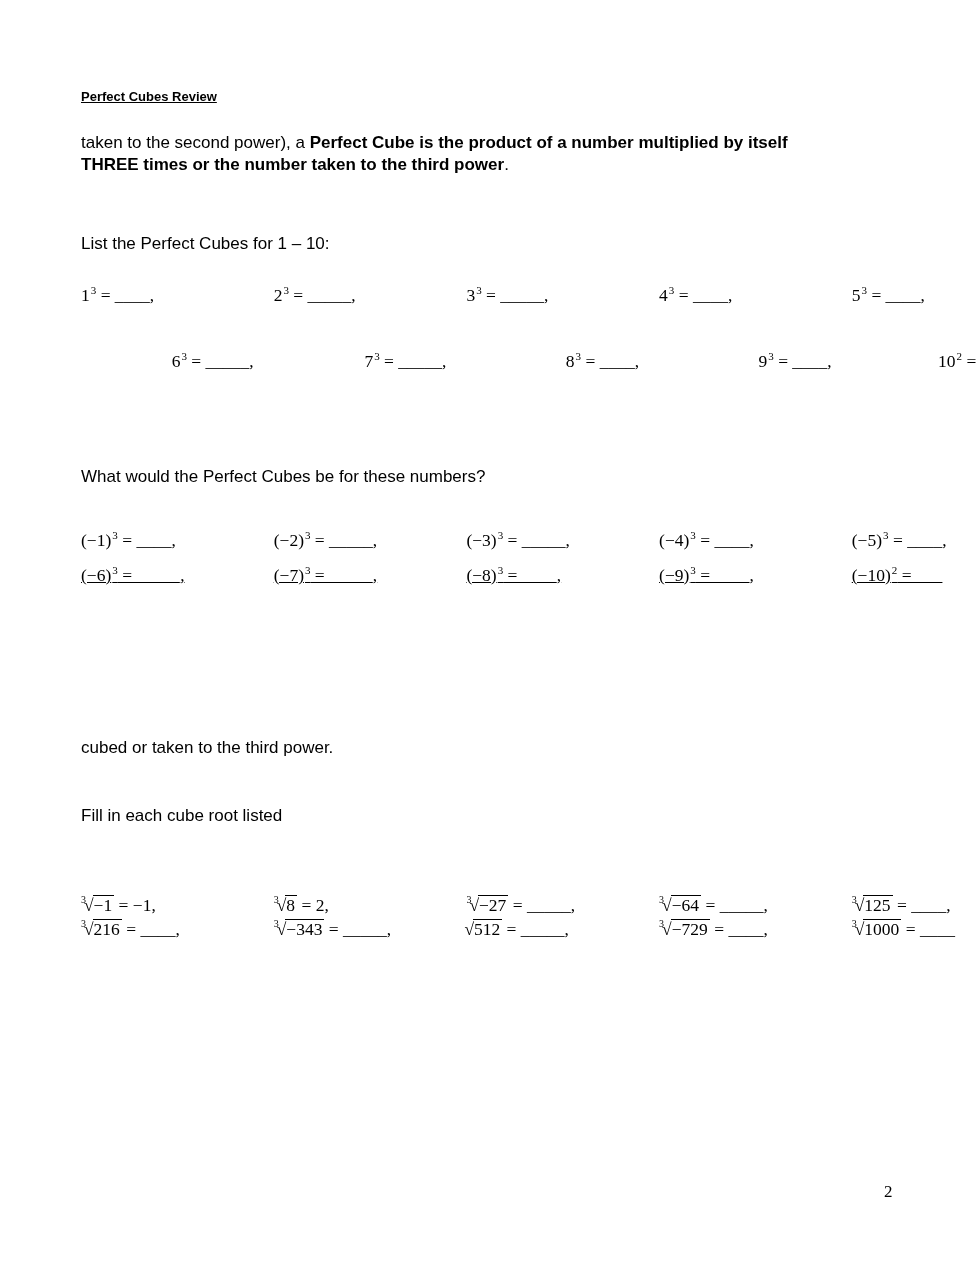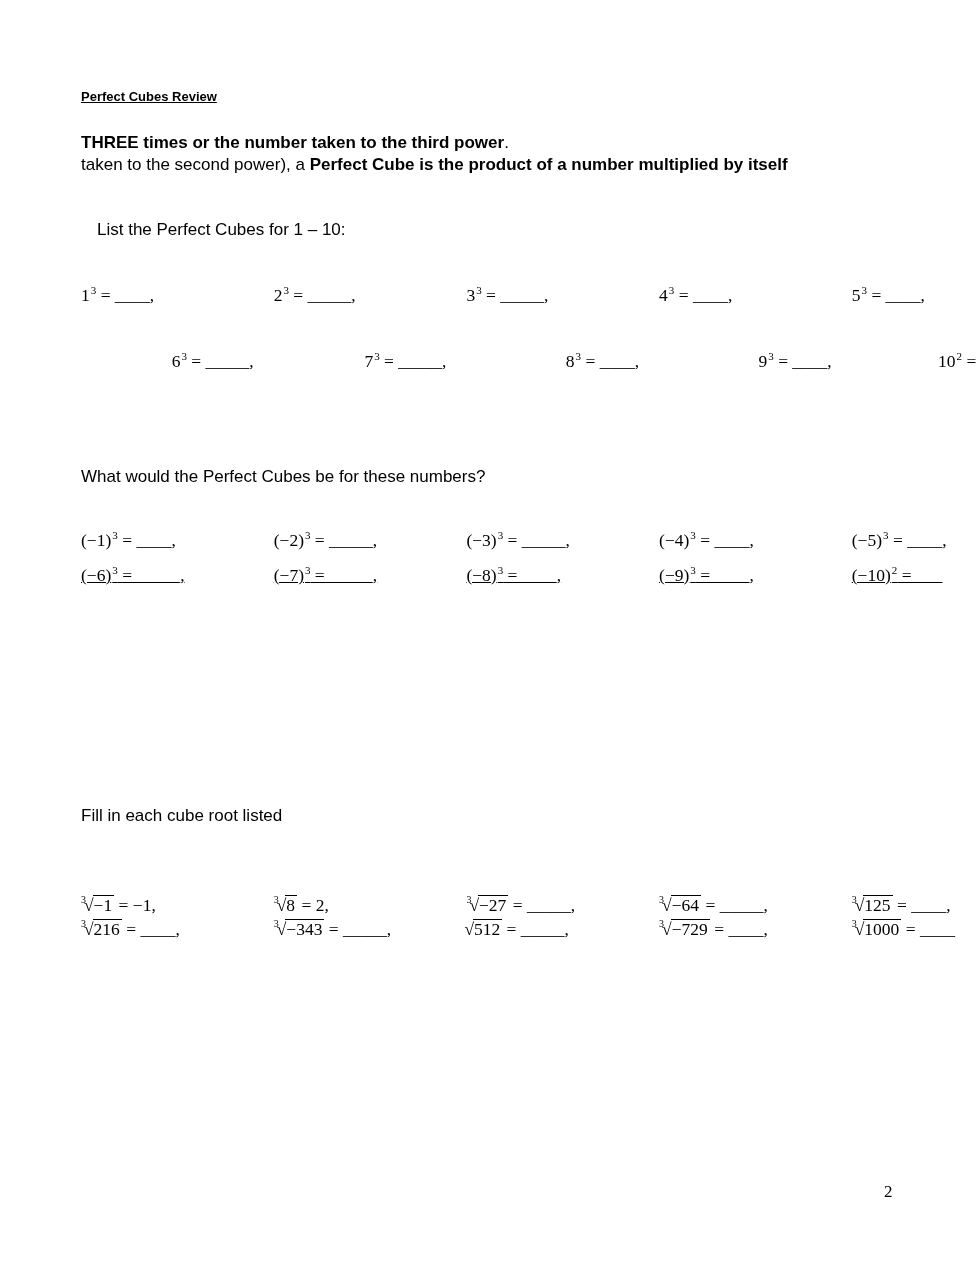--- a/index.html
+++ b/index.html
@@ -18,21 +18,21 @@
     text-decoration: underline;
   }
   .para {
     width: 822px;
     font-size: 17px; line-height: 22px;
   }
   #intro-para { top: 132px; }
   #cuberoot-para { top: 737px; }
   .para b { font-weight: 700; }
   .prompt { font-size: 17px; line-height: 22px; }
-  #list-prompt { top: 219px; margin-left: 16px; }
+  #list-prompt { top: 233px; }
   #what-prompt { top: 466px; }
   #fill-prompt { top: 805px; }
 
   .eqrow {
     display: grid;
     grid-template-columns: repeat(5, 172.7px);
     left: 81px; position: absolute; gap: 20px;
   }
   #cubes-row1 { top: 284px; }
   #cubes-row2 { top: 350px; text-align: right; }
@@ -63,22 +63,22 @@
     font-family: "Liberation Serif", "DejaVu Serif", serif;
     font-size: 17px;
   }
 </style>
 </head>
 <body>
 
 <div class="abs doc-title">Perfect Cubes Review</div>
 
 <div class="abs para" id="intro-para">
+  <div><span>taken to the second power), a </span><b>Perfect Cube is the product of a number multiplied by itself</b></div>
   <div><b>THREE times or the number taken to the third power</b><span>.</span></div>
-  <div><span>taken to the second power), a </span><b>Perfect Cube is the product of a number multiplied by itself</b></div>
 </div>
 
 <div class="abs prompt" id="list-prompt">List the Perfect Cubes for 1 – 10:</div>
 
 <div class="eqrow" id="cubes-row1">
   <div class="eq"><span class="m">1</span><sup class="msup">3</sup><span class="m"> = ____,</span></div>
   <div class="eq"><span class="m">2</span><sup class="msup">3</sup><span class="m"> = _____,</span></div>
   <div class="eq"><span class="m">3</span><sup class="msup">3</sup><span class="m"> = _____,</span></div>
   <div class="eq"><span class="m">4</span><sup class="msup">3</sup><span class="m"> = ____,</span></div>
   <div class="eq"><span class="m">5</span><sup class="msup">3</sup><span class="m"> = ____,</span></div>
@@ -104,20 +104,21 @@
 
 <div class="eqrow" id="neg-row2">
   <div class="eq"><span class="m">(−6)</span><sup class="msup">3</sup><span class="m"> = _____,</span></div>
   <div class="eq"><span class="m">(−7)</span><sup class="msup">3</sup><span class="m"> = _____,</span></div>
   <div class="eq"><span class="m">(−8)</span><sup class="msup">3</sup><span class="m"> = ____,</span></div>
   <div class="eq"><span class="m">(−9)</span><sup class="msup">3</sup><span class="m"> = ____,</span></div>
   <div class="eq"><span class="m">(−10)</span><sup class="msup">2</sup><span class="m"> = ___</span></div>
 </div>
 
 <div class="abs para" id="cuberoot-para">
+  <div><span>cubed or taken to the third power.</span></div>
 </div>
 
 <div class="abs prompt" id="fill-prompt">Fill in each cube root listed</div>
 
 <div class="eqrow" id="roots-row1">
   <div class="eq"><sup class="ridx">3</sup><span class="m rsign">√</span><span class="m vin">−1</span><span class="m"> = −1,</span></div>
   <div class="eq"><sup class="ridx">3</sup><span class="m rsign">√</span><span class="m vin">8</span><span class="m"> = 2,</span></div>
   <div class="eq"><sup class="ridx">3</sup><span class="m rsign">√</span><span class="m vin">−27</span><span class="m"> = _____,</span></div>
   <div class="eq"><sup class="ridx">3</sup><span class="m rsign">√</span><span class="m vin">−64</span><span class="m"> = _____,</span></div>
   <div class="eq"><sup class="ridx">3</sup><span class="m rsign">√</span><span class="m vin">125</span><span class="m"> = ____,</span></div>

